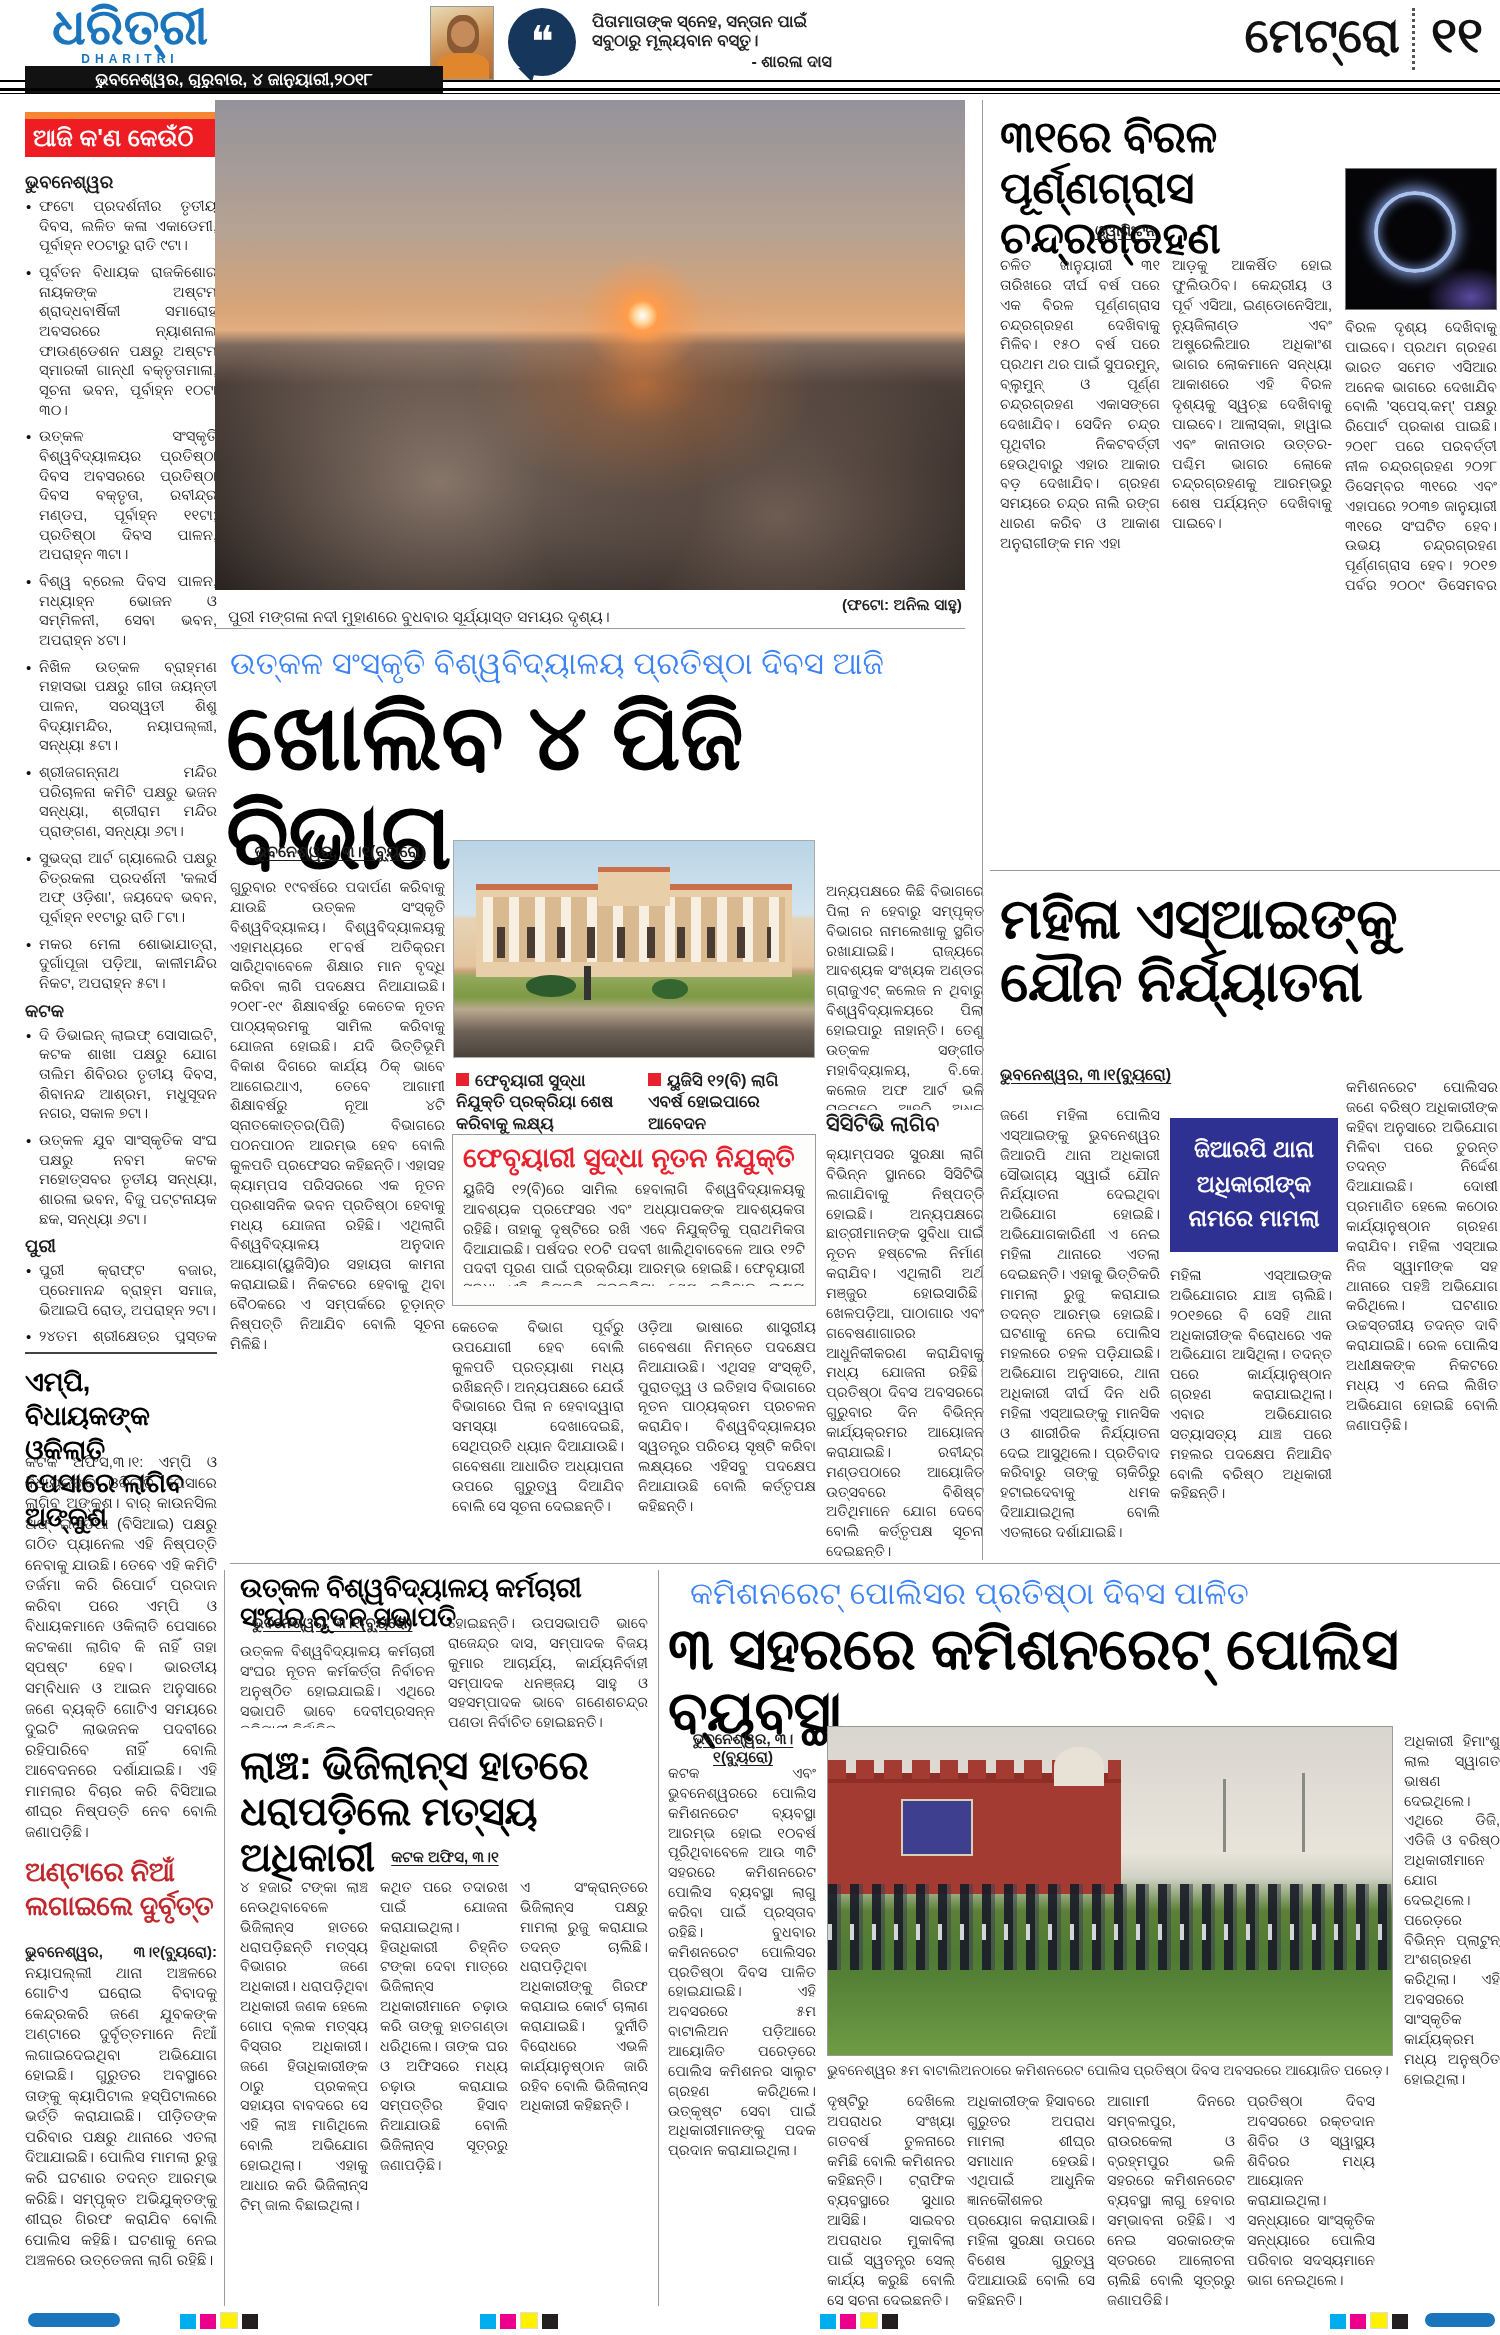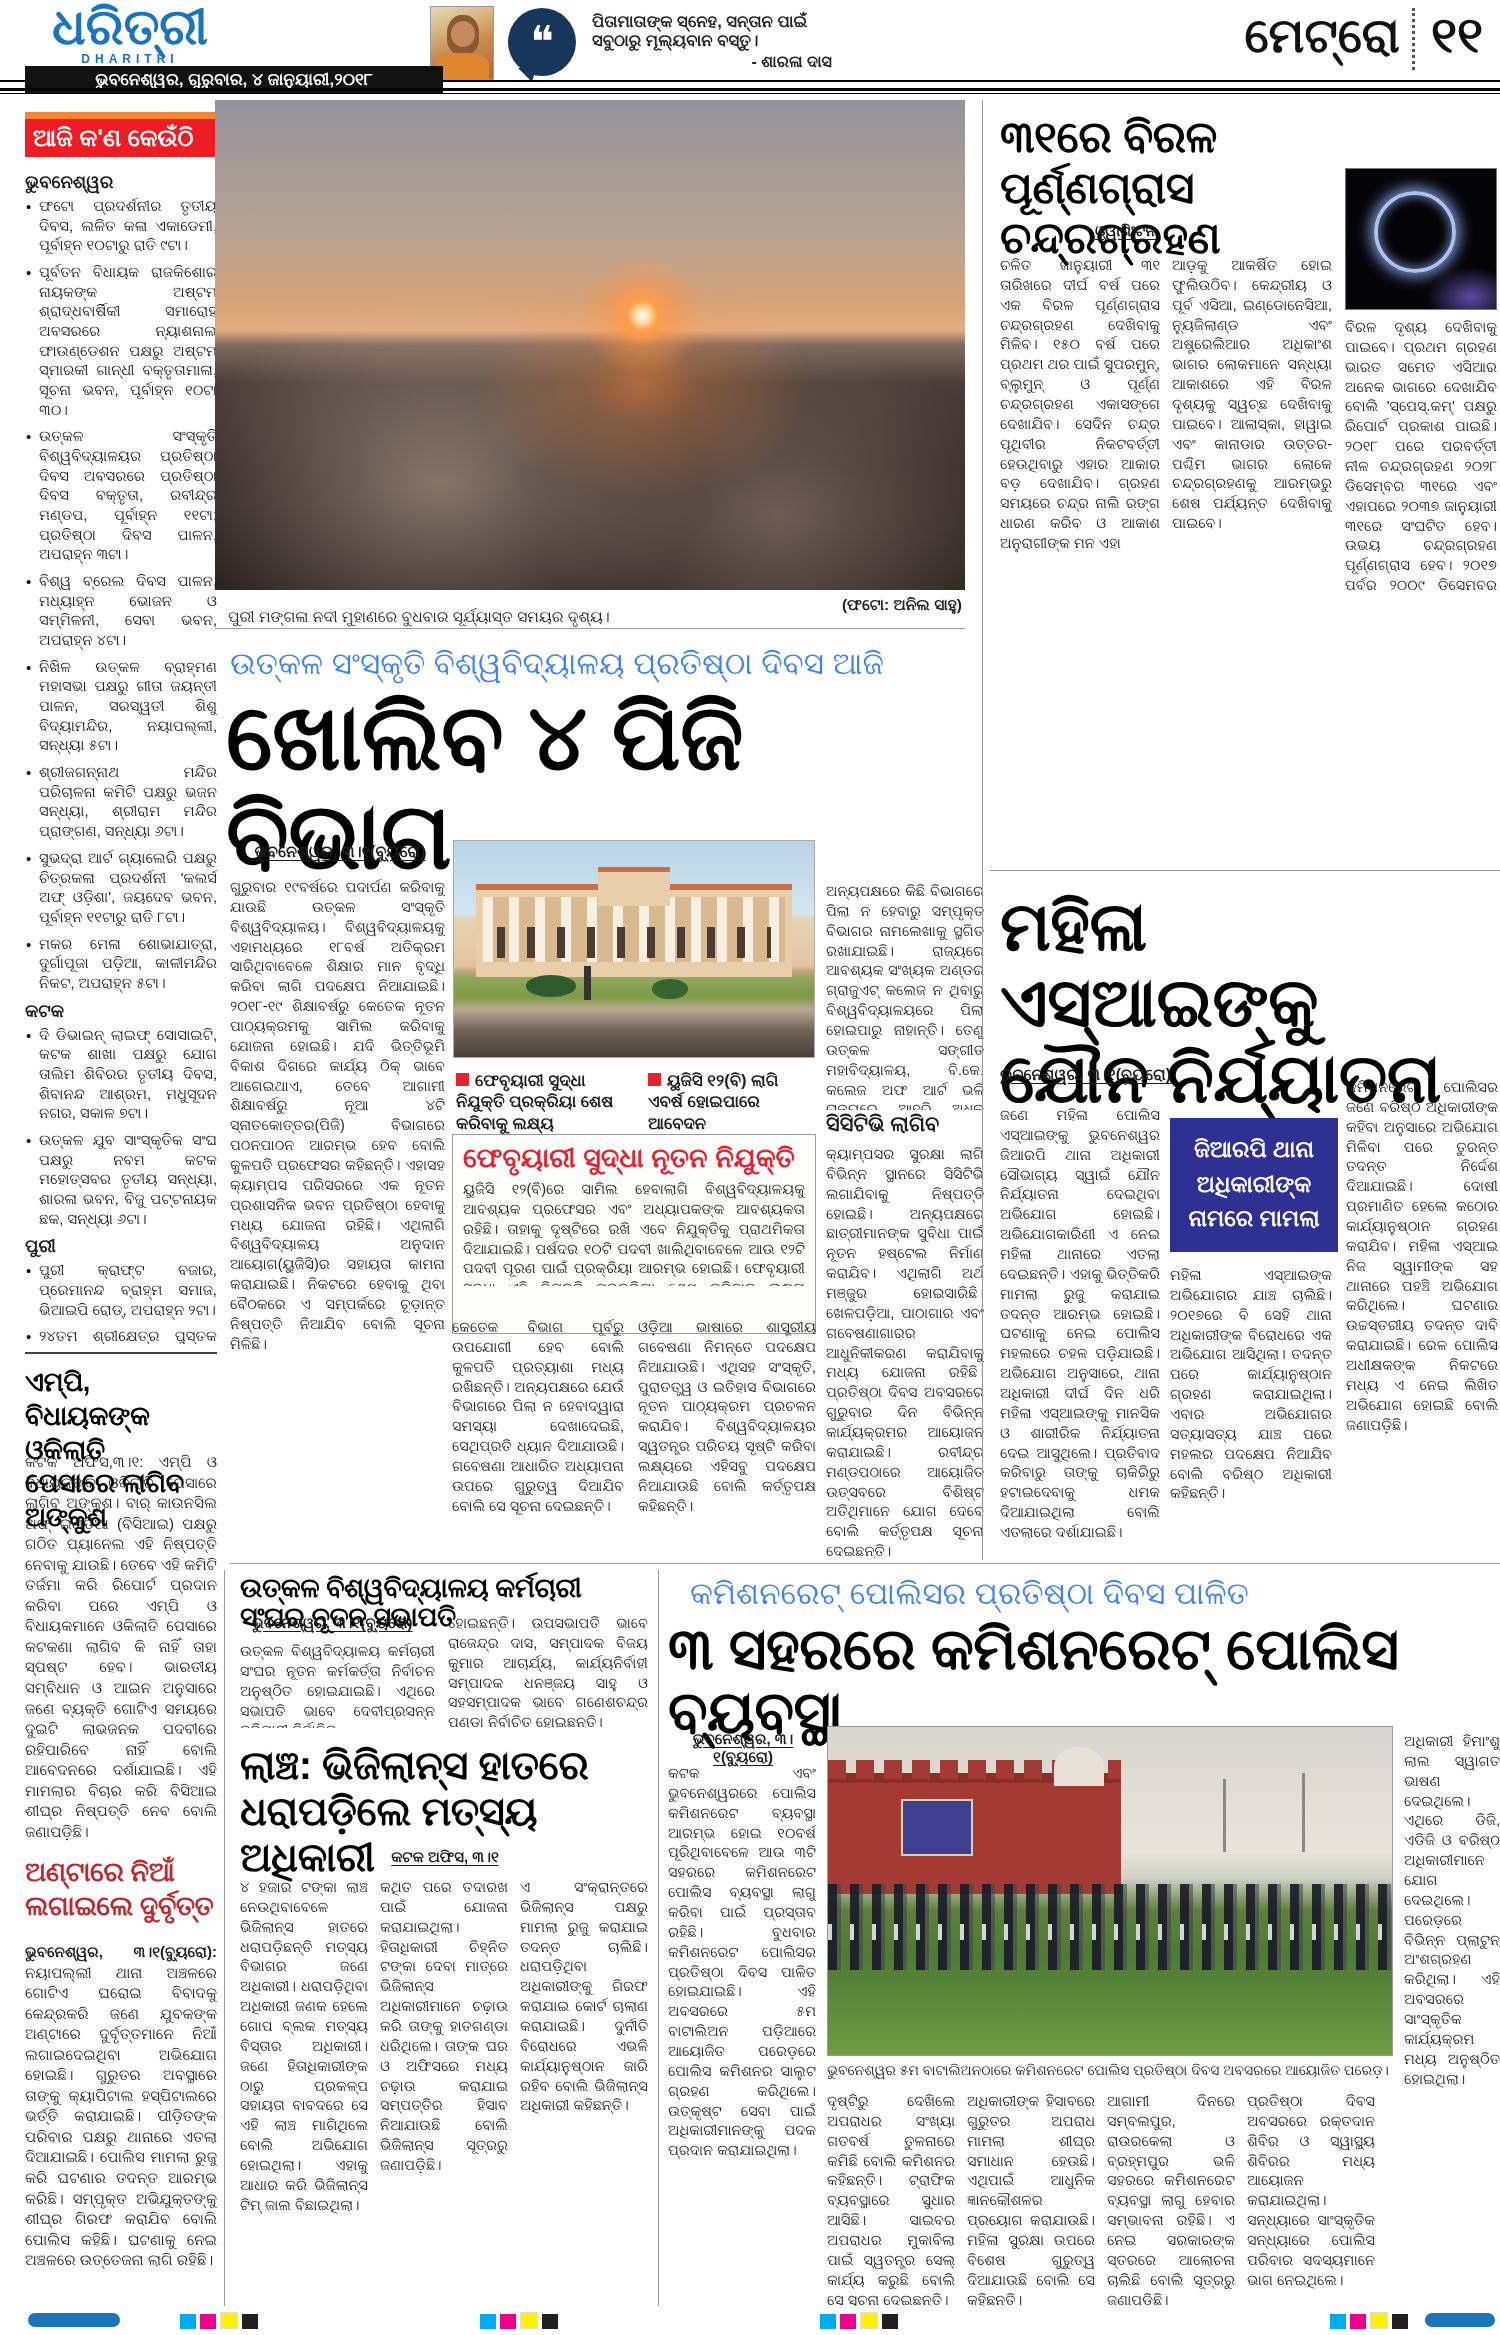--- a/index.html
+++ b/index.html
@@ -121,21 +121,21 @@
     <div style="position:absolute;left:36%;top:58%;width:7px;height:34px;background:#333;"></div>
   </div>
 
   <div class="abs" style="left:456px;top:1070px;width:178px;">
     <span style="display:inline-block;width:13px;height:13px;background:#e8212e;margin-right:6px;"></span><span style="font-size:16.5px;font-weight:bold;line-height:1.3;">ଫେବୃୟାରୀ ସୁଦ୍ଧା ନିଯୁକ୍ତି ପ୍ରକ୍ରିୟା ଶେଷ କରିବାକୁ ଲକ୍ଷ୍ୟ</span>
   </div>
   <div class="abs" style="left:648px;top:1070px;width:168px;">
     <span style="display:inline-block;width:13px;height:13px;background:#e8212e;margin-right:6px;"></span><span style="font-size:16.5px;font-weight:bold;line-height:1.3;">ୟୁଜିସି ୧୨(ବି) ଲାଗି ଏବର୍ଷ ହୋଇପାରେ ଆବେଦନ</span>
   </div>
 
-  <div class="abs" style="left:452px;top:1134px;width:364px;height:200px;border:1px solid #9a9a9a;background:#fdfdfb;padding:8px 10px;box-sizing:border-box;overflow:hidden;">
+  <div class="abs" style="left:452px;top:1134px;width:364px;height:172px;border:1px solid #9a9a9a;background:#fdfdfb;padding:8px 10px;box-sizing:border-box;overflow:hidden;">
     <div style="font-size:27px;font-weight:bold;color:#e8212e;margin-bottom:6px;">ଫେବୃୟାରୀ ସୁଦ୍ଧା ନୂତନ ନିଯୁକ୍ତି</div>
     <div class="body" style="width:100%;height:106px;">ୟୁଜିସି ୧୨(ବି)ରେ ସାମିଲ ହେବାଲାଗି ବିଶ୍ୱବିଦ୍ୟାଳୟକୁ ଆବଶ୍ୟକ ପ୍ରଫେସର ଏବଂ ଅଧ୍ୟାପକଙ୍କ ଆବଶ୍ୟକତା ରହିଛି। ତାହାକୁ ଦୃଷ୍ଟିରେ ରଖି ଏବେ ନିଯୁକ୍ତିକୁ ପ୍ରାଥମିକତା ଦିଆଯାଇଛି। ପର୍ଷଦର ୧୦ଟି ପଦବୀ ଖାଲିଥିବାବେଳେ ଆଉ ୧୨ଟି ପଦବୀ ପୂରଣ ପାଇଁ ପ୍ରକ୍ରିୟା ଆରମ୍ଭ ହୋଇଛି। ଫେବୃୟାରୀ ସୁଦ୍ଧା ଏହି ନିଯୁକ୍ତି ପ୍ରକ୍ରିୟା ଶେଷ କରିବାକୁ ଲକ୍ଷ୍ୟ ରଖାଯାଇଛି।</div>
   </div>
 
   <div class="abs body" style="left:452px;top:1318px;width:172px;height:240px;">କେତେକ ବିଭାଗ ପୂର୍ବରୁ ଉପଯୋଗୀ ହେବ ବୋଲି କୁଳପତି ପ୍ରତ୍ୟାଶା ମଧ୍ୟ ରଖିଛନ୍ତି। ଅନ୍ୟପକ୍ଷରେ ଯେଉଁ ବିଭାଗରେ ପିଲା ନ ହେବାଦ୍ୱାରା ସମସ୍ୟା ଦେଖାଦେଇଛି, ସେଥିପ୍ରତି ଧ୍ୟାନ ଦିଆଯାଉଛି। ଗବେଷଣା ଆଧାରିତ ଅଧ୍ୟାପନା ଉପରେ ଗୁରୁତ୍ୱ ଦିଆଯିବ ବୋଲି ସେ ସୂଚନା ଦେଇଛନ୍ତି।</div>
   <div class="abs body" style="left:638px;top:1318px;width:178px;height:240px;">ଓଡ଼ିଆ ଭାଷାରେ ଶାସ୍ତ୍ରୀୟ ଗବେଷଣା ନିମନ୍ତେ ପଦକ୍ଷେପ ନିଆଯାଉଛି। ଏଥିସହ ସଂସ୍କୃତି, ପୁରାତତ୍ତ୍ୱ ଓ ଇତିହାସ ବିଭାଗରେ ନୂତନ ପାଠ୍ୟକ୍ରମ ପ୍ରଚଳନ କରାଯିବ। ବିଶ୍ୱବିଦ୍ୟାଳୟର ସ୍ୱତନ୍ତ୍ର ପରିଚୟ ସୃଷ୍ଟି କରିବା ଲକ୍ଷ୍ୟରେ ଏହିସବୁ ପଦକ୍ଷେପ ନିଆଯାଉଛି ବୋଲି କର୍ତ୍ତୃପକ୍ଷ କହିଛନ୍ତି।</div>
 
   <div class="abs body" style="left:826px;top:882px;width:158px;height:228px;">ଅନ୍ୟପକ୍ଷରେ କିଛି ବିଭାଗରେ ପିଲା ନ ହେବାରୁ ସମ୍ପୃକ୍ତ ବିଭାଗର ନାମଲେଖାକୁ ସ୍ଥଗିତ ରଖାଯାଇଛି। ରାଜ୍ୟରେ ଆବଶ୍ୟକ ସଂଖ୍ୟକ ଅଣ୍ଡର ଗ୍ରାଜୁଏଟ୍ କଲେଜ ନ ଥିବାରୁ ବିଶ୍ୱବିଦ୍ୟାଳୟରେ ପିଲା ହୋଇପାରୁ ନାହାନ୍ତି। ତେଣୁ ଉତ୍କଳ ସଙ୍ଗୀତ ମହାବିଦ୍ୟାଳୟ, ବି.କେ. କଲେଜ ଅଫ ଆର୍ଟ ଭଳି ରାଜ୍ୟରେ ଆହୁରି ଅଧିକ ଶିକ୍ଷାନୁଷ୍ଠାନ ଖୋଲିବାକୁ ରାଜ୍ୟ ସରକାରଙ୍କୁ ଅନୁରୋଧ କରାଯିବ ବୋଲି କୁଳପତି କହିଛନ୍ତି।</div>
   <div class="abs" style="left:826px;top:1112px;width:158px;font-size:21px;font-weight:bold;">ସିସିଟିଭି ଲାଗିବ</div>
   <div class="abs body" style="left:826px;top:1145px;width:158px;height:413px;">କ୍ୟାମ୍ପସର ସୁରକ୍ଷା ଲାଗି ବିଭିନ୍ନ ସ୍ଥାନରେ ସିସିଟିଭି ଲଗାଯିବାକୁ ନିଷ୍ପତ୍ତି ହୋଇଛି। ଅନ୍ୟପକ୍ଷରେ ଛାତ୍ରୀମାନଙ୍କ ସୁବିଧା ପାଇଁ ନୂତନ ହଷ୍ଟେଲ ନିର୍ମାଣ କରାଯିବ। ଏଥିଲାଗି ଅର୍ଥ ମଞ୍ଜୁର ହୋଇସାରିଛି। ଖେଳପଡ଼ିଆ, ପାଠାଗାର ଏବଂ ଗବେଷଣାଗାରର ଆଧୁନିକୀକରଣ କରାଯିବାକୁ ମଧ୍ୟ ଯୋଜନା ରହିଛି। ପ୍ରତିଷ୍ଠା ଦିବସ ଅବସରରେ ଗୁରୁବାର ଦିନ ବିଭିନ୍ନ କାର୍ଯ୍ୟକ୍ରମର ଆୟୋଜନ କରାଯାଇଛି। ରବୀନ୍ଦ୍ର ମଣ୍ଡପଠାରେ ଆୟୋଜିତ ଉତ୍ସବରେ ବିଶିଷ୍ଟ ଅତିଥିମାନେ ଯୋଗ ଦେବେ ବୋଲି କର୍ତ୍ତୃପକ୍ଷ ସୂଚନା ଦେଇଛନ୍ତି। ଛାତ୍ରଛାତ୍ରୀଙ୍କ ଦ୍ୱାରା ସାଂସ୍କୃତିକ କାର୍ଯ୍ୟକ୍ରମ ପରିବେଷଣ କରାଯିବ।</div>
@@ -154,21 +154,21 @@
   </div>
 
   <div class="abs byline" style="left:1095px;top:222px;font-size:15px;">ଓ୍ୱାଶିଂଟନ</div>
 
   <div class="abs body" style="left:1000px;top:256px;width:160px;height:334px;">ଚଳିତ ଜାନୁୟାରୀ ୩୧ ତାରିଖରେ ଦୀର୍ଘ ବର୍ଷ ପରେ ଏକ ବିରଳ ପୂର୍ଣ୍ଣଗ୍ରାସ ଚନ୍ଦ୍ରଗ୍ରହଣ ଦେଖିବାକୁ ମିଳିବ। ୧୫୦ ବର୍ଷ ପରେ ପ୍ରଥମ ଥର ପାଇଁ ସୁପରମୁନ୍, ବ୍ଲୁମୁନ୍ ଓ ପୂର୍ଣ୍ଣ ଚନ୍ଦ୍ରଗ୍ରହଣ ଏକାସଙ୍ଗେ ଦେଖାଯିବ। ସେଦିନ ଚନ୍ଦ୍ର ପୃଥିବୀର ନିକଟବର୍ତ୍ତୀ ହେଉଥିବାରୁ ଏହାର ଆକାର ବଡ଼ ଦେଖାଯିବ। ଗ୍ରହଣ ସମୟରେ ଚନ୍ଦ୍ର ନାଲି ରଙ୍ଗ ଧାରଣ କରିବ ଓ ଆକାଶ ଅନୁରାଗୀଙ୍କ ମନ ଏହା</div>
   <div class="abs body" style="left:1172px;top:256px;width:160px;height:334px;">ଆଡ଼କୁ ଆକର୍ଷିତ ହୋଇ ଫୁଲିଉଠିବ। କେନ୍ଦ୍ରୀୟ ଓ ପୂର୍ବ ଏସିଆ, ଇଣ୍ଡୋନେସିଆ, ନ୍ୟୁଜିଲାଣ୍ଡ ଏବଂ ଅଷ୍ଟ୍ରେଲିଆର ଅଧିକାଂଶ ଭାଗର ଲୋକମାନେ ସନ୍ଧ୍ୟା ଆକାଶରେ ଏହି ବିରଳ ଦୃଶ୍ୟକୁ ସ୍ୱଚ୍ଛ ଦେଖିବାକୁ ପାଇବେ। ଆଲାସ୍କା, ହାୱାଇ ଏବଂ କାନାଡାର ଉତ୍ତର-ପଶ୍ଚିମ ଭାଗର ଲୋକେ ଚନ୍ଦ୍ରଗ୍ରହଣକୁ ଆରମ୍ଭରୁ ଶେଷ ପର୍ଯ୍ୟନ୍ତ ଦେଖିବାକୁ ପାଇବେ।</div>
   <div class="abs body" style="left:1345px;top:318px;width:152px;height:272px;">ବିରଳ ଦୃଶ୍ୟ ଦେଖିବାକୁ ପାଇବେ। ପ୍ରଥମ ଗ୍ରହଣ ଭାରତ ସମେତ ଏସିଆର ଅନେକ ଭାଗରେ ଦେଖାଯିବ ବୋଲି 'ସ୍ପେସ୍.କମ୍' ପକ୍ଷରୁ ରିପୋର୍ଟ ପ୍ରକାଶ ପାଇଛି। ୨୦୧୮ ପରେ ପରବର୍ତ୍ତୀ ନୀଳ ଚନ୍ଦ୍ରଗ୍ରହଣ ୨୦୨୮ ଡିସେମ୍ବର ୩୧ରେ ଏବଂ ଏହାପରେ ୨୦୩୭ ଜାନୁୟାରୀ ୩୧ରେ ସଂଘଟିତ ହେବ। ଉଭୟ ଚନ୍ଦ୍ରଗ୍ରହଣ ପୂର୍ଣ୍ଣଗ୍ରାସ ହେବ। ୨୦୧୭ ପୂର୍ବରୁ ୨୦୦୯ ଡିସେମ୍ବର ୩୧ରେ ଆଂଶିକ ଚନ୍ଦ୍ରଗ୍ରହଣ ହୋଇଥିଲା। କିନ୍ତୁ ଶେଷଥର ଲାଗି ୧୮୬୬ ମାର୍ଚ୍ଚ ୩୧ରେ ଏଭଳି ଏକ ପୂର୍ଣ୍ଣ ଚନ୍ଦ୍ରଗ୍ରହଣ ସଂଘଟିତ ହୋଇଥିଲା।</div>
 
   <div class="abs hair" style="left:990px;top:870px;width:510px;height:1px;"></div>
 
-  <div class="abs hl" style="left:1000px;top:888px;width:470px;font-size:68px;line-height:1.12;">
+  <div class="abs hl" style="left:1000px;top:888px;width:470px;font-size:56px;line-height:1.12;">
     <span>ମହିଳା ଏସ୍ଆଇଙ୍କୁ</span><br>
     <span>ଯୌନ ନିର୍ଯ୍ୟାତନା</span>
   </div>
 
   <div class="abs byline" style="left:1000px;top:1066px;">ଭୁବନେଶ୍ୱର, ୩।୧(ବ୍ୟୁରୋ)</div>
 
   <div class="abs body" style="left:1000px;top:1106px;width:160px;height:452px;">ଜଣେ ମହିଳା ପୋଲିସ ଏସ୍ଆଇଙ୍କୁ ଭୁବନେଶ୍ୱର ଜିଆରପି ଥାନା ଅଧିକାରୀ ସୌଭାଗ୍ୟ ସ୍ୱାଇଁ ଯୌନ ନିର୍ଯ୍ୟାତନା ଦେଇଥିବା ଅଭିଯୋଗ ହୋଇଛି। ଅଭିଯୋଗକାରିଣୀ ଏ ନେଇ ମହିଳା ଥାନାରେ ଏତଲା ଦେଇଛନ୍ତି। ଏହାକୁ ଭିତ୍ତିକରି ମାମଲା ରୁଜୁ କରାଯାଇ ତଦନ୍ତ ଆରମ୍ଭ ହୋଇଛି। ଘଟଣାକୁ ନେଇ ପୋଲିସ ମହଲରେ ଚହଳ ପଡ଼ିଯାଇଛି। ଅଭିଯୋଗ ଅନୁସାରେ, ଥାନା ଅଧିକାରୀ ଦୀର୍ଘ ଦିନ ଧରି ମହିଳା ଏସ୍ଆଇଙ୍କୁ ମାନସିକ ଓ ଶାରୀରିକ ନିର୍ଯ୍ୟାତନା ଦେଇ ଆସୁଥିଲେ। ପ୍ରତିବାଦ କରିବାରୁ ତାଙ୍କୁ ଚାକିରିରୁ ହଟାଇଦେବାକୁ ଧମକ ଦିଆଯାଇଥିଲା ବୋଲି ଏତଲାରେ ଦର୍ଶାଯାଇଛି।</div>
 
   <div class="abs" style="left:1170px;top:1118px;width:168px;height:134px;background:#2e3192;color:#fff;
        text-align:center;font-weight:bold;font-size:23px;line-height:1.5;padding-top:14px;box-sizing:border-box;">

